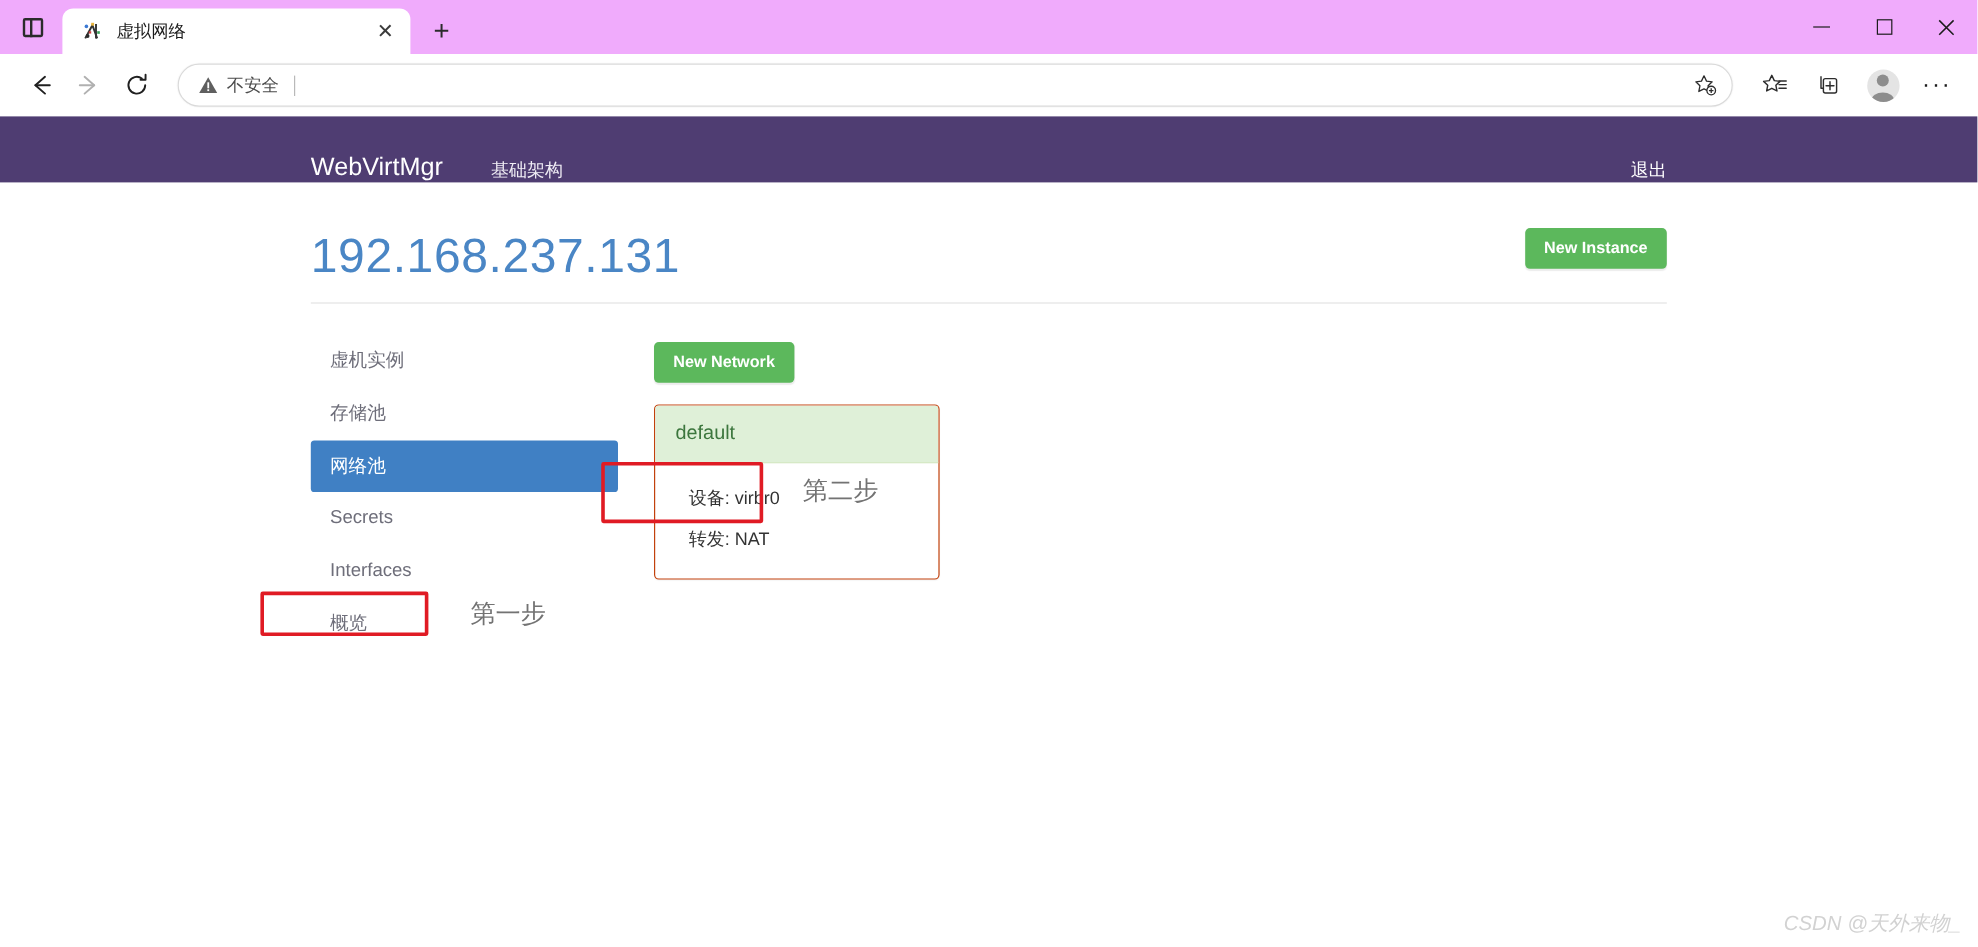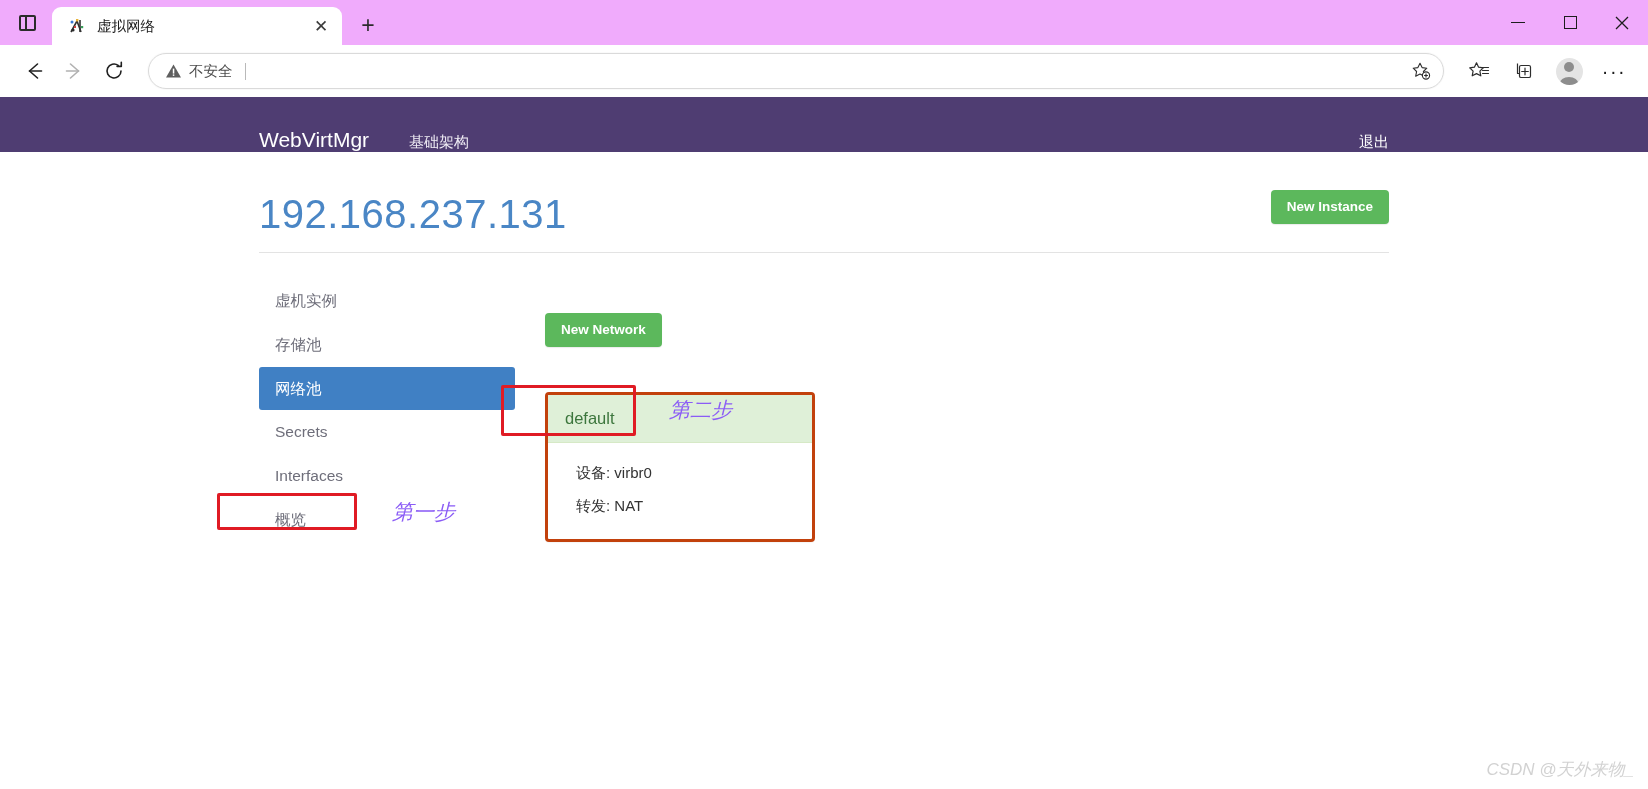--- a/index.html
+++ b/index.html
@@ -156,56 +156,56 @@
   }
   .btn {
     border: none; border-radius: 4px; cursor: pointer;
     font-family: inherit; display: inline-block; text-align: center;
   }
   .btn-green {
     background: #5cb85c; color: #ffffff; font-size: 13.5px; font-weight: bold;
     padding: 9px 16px; line-height: 1.2; box-shadow: 0 1px 1px rgba(0,0,0,.08);
   }
 
-  .body-row { display: flex; padding-top: 26px; position: relative; align-items: flex-end; }
+  .body-row { display: flex; padding-top: 26px; position: relative; }
 
   .sidebar { width: 256px; flex: none; padding-top: 0; position: relative; }
   .side-item {
     padding: 13px 16px; font-size: 15.5px; color: #6e6e7a; cursor: pointer;
     line-height: 1.15; border-radius: 3px;
   }
   .side-item.active { background: #4080c4; color: #ffffff; }
 
   .content { flex: 1; padding-left: 30px; position: relative; }
 
   .toolbar-row { display: flex; align-items: center; height: 46px; position: relative; }
 
   .net-card {
-    width: 270px; border: 3px solid #c2410c; border-radius: 4px;
-    background: #ffffff; overflow: hidden; margin-top: 39px;
+    width: 238px; border: 1px solid #c2410c; border-radius: 4px;
+    background: #ffffff; overflow: hidden; margin-top: 12px;
     box-shadow: 0 1px 1px rgba(0,0,0,.04);
   }
   .net-card-head {
     background: #dff0d8; border-bottom: 1px solid #d6e9c6;
     padding: 14px 17px; font-size: 16.5px; color: #3c763d;
   }
   .net-card-body { padding: 22px 17px 24px 28px; }
   .net-prop {
     font-size: 15px; color: #333333; line-height: 1.1; margin-bottom: 17px;
   }
   .net-prop:last-child { margin-bottom: 0; }
 
   
   .anno-box {
     position: absolute; border: 3px solid #e01b24; border-radius: 2px;
     pointer-events: none;
   }
   .anno-text {
-    position: absolute; color: #8b5cf6; font-size: 21px; white-space: nowrap;
-    pointer-events: none; line-height: 1; font-style: italic;
+    position: absolute; color: #737373; font-size: 21px; white-space: nowrap;
+    pointer-events: none; line-height: 1;
   }
 
   #anno-box-step1 { left: 217px; top: 396px; width: 140px; height: 37px; }
   #anno-text-step1 { left: 392px; top: 404px; }
   #anno-box-step2 { left: 501px; top: 288px; width: 135px; height: 51px; }
   #anno-text-step2 { left: 669px; top: 302px; }
 
   .watermark {
     position: absolute; right: 14px; bottom: 8px; font-size: 17px;
     color: #d2d2d2; white-space: nowrap; pointer-events: none; font-style: italic;

